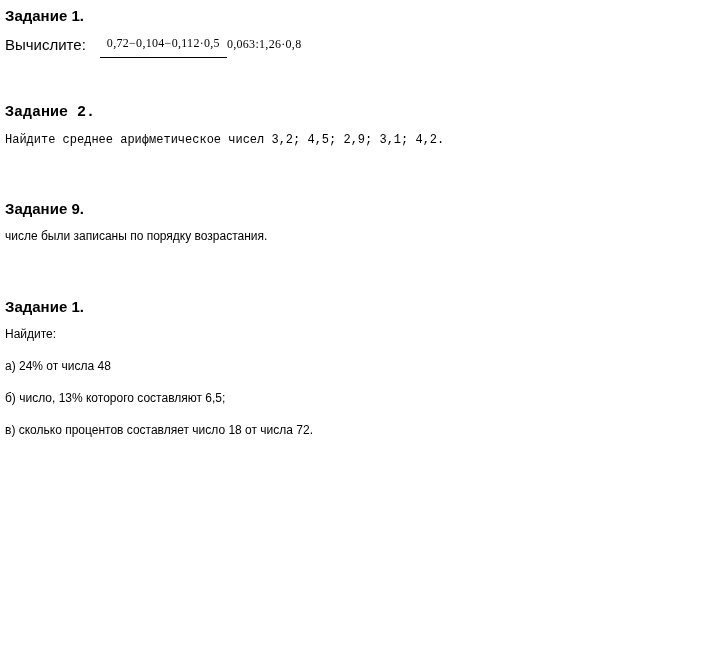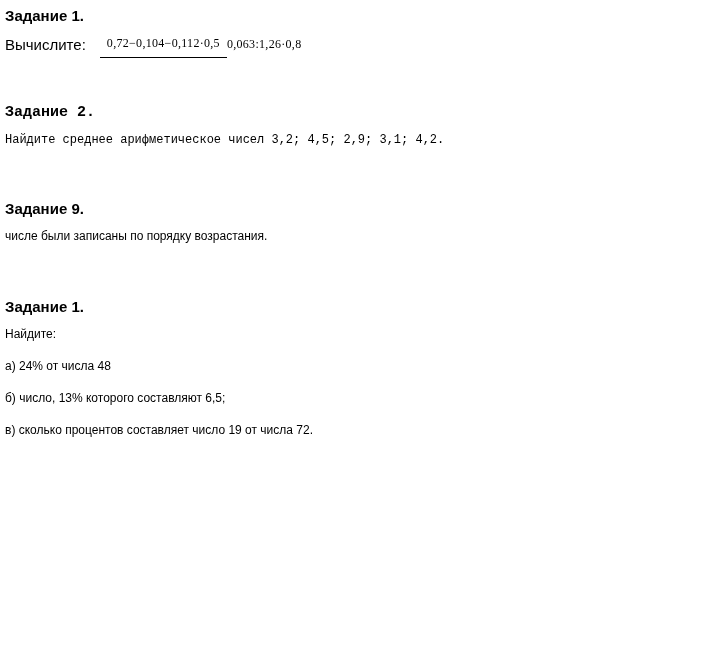--- a/index.html
+++ b/index.html
@@ -83,16 +83,16 @@
   <section class="task task--4">
     <h3 class="task-heading">Задание 9.</h3>
     <p class="task-line">числе были записаны по порядку возрастания.</p>
   </section>
 
   <section class="task task--5">
     <h3 class="task-heading">Задание 1.</h3>
     <p class="task-line">Найдите:</p>
     <p class="task-line">а) 24% от числа 48</p>
     <p class="task-line">б) число, 13% которого составляют 6,5;</p>
-    <p class="task-line">в) сколько процентов составляет число 19 от числа 72.</p>
+    <p class="task-line">в) сколько процентов составляет число 18 от числа 72.</p>
   </section>
 
 </div>
 
 </body></html>

